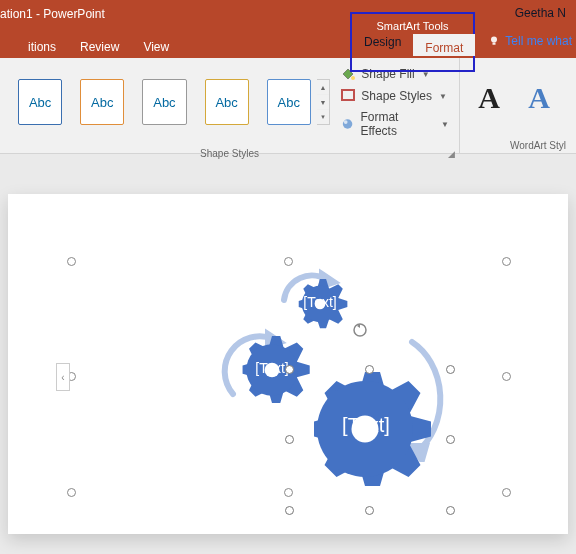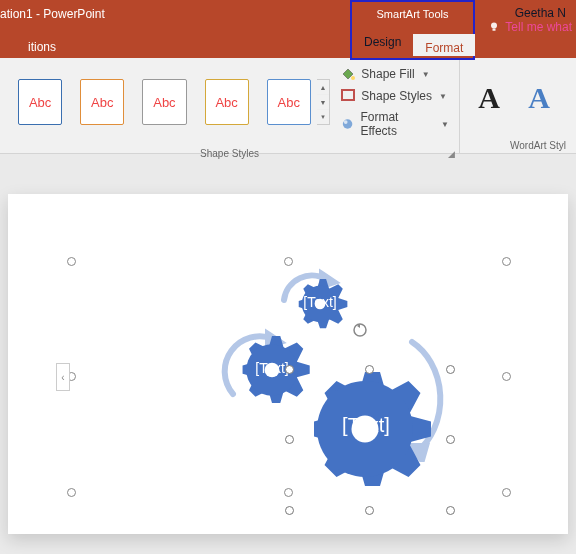--- a/index.html
+++ b/index.html
@@ -1,42 +1,42 @@
 <!DOCTYPE html>
 <html><head>
 <meta charset="utf-8">
 <style>
   * { margin: 0; padding: 0; box-sizing: border-box; font-family: "Segoe UI", sans-serif; }
   body { width: 576px; height: 554px; overflow: hidden; background: #fff; }
 
   
   .titlebar { height: 28px; background: #B7472A; color: #fff; display: flex; align-items: center; font-size: 12px; }
   .titlebar .title { flex: 0 0 350px; }
-  .tool-context { border: 2px solid #2323c8; height: 60px; position: absolute; top: 0; left: 350px; width: 125px; display: flex; flex-direction: column; }
+  .tool-context { border: 2px solid #2323c8; height: 60px; position: absolute; top: 12px; left: 350px; width: 125px; display: flex; flex-direction: column; }
   .tool-context-title { background: #B7472A; color: #fff; font-size: 11px; text-align: center; padding: 6px 0 4px; flex: 0 0 28px; }
   .user { position: absolute; right: 10px; top: 6px; color: #0f172a; font-size: 12px; margin-left: 36px; }
 
   
   .tabstrip { height: 30px; background: #B7472A; display: flex; align-items: center; color: #fff; font-size: 12px; padding-left: 16px; }
   .tab { padding: 7px 12px 0; cursor: pointer; }
   .tab.active { background: #F1F1F1; color: #B7472A; margin-top: 6px; }
   .tool-tabs { position: absolute; top: 28px; left: 352px; display: flex; height: 28px; align-items: stretch; font-size: 12px; }
   .tool-tabs .tab { color: #0f172a; }
   .tool-tabs .tab.active { color: #B7472A; background: #F1F1F1; }
-  .tellme { position: absolute; right: 4px; top: 20px; color: #ec4899; font-size: 12px; display: flex; align-items: center; gap: 5px; }
+  .tellme { position: absolute; right: 4px; top: 34px; color: #3b82f6; font-size: 12px; display: flex; align-items: center; gap: 5px; }
   .bulb { width: 12px; height: 12px; display: inline-block; }
 
   
   .ribbon { height: 96px; background: #F1F1F1; border-bottom: 1px solid #d4d4d4; display: flex; }
   .group { border-right: 1px solid #d4d4d4; display: flex; flex-direction: column; }
   .group-body { flex: 1; display: flex; align-items: center; padding: 6px; gap: 6px; }
   .group-label { font-size: 10px; color: #666; text-align: center; padding: 2px 19px; position: relative; }
   .dialog-launcher { position: absolute; right: 4px; bottom: 2px; font-size: 9px; color: #888; }
 
-  .style-thumb { width: 46px; height: 46px; border: 1px solid #ccc; background: #fff; border-radius: 2px; display: flex; align-items: center; justify-content: center; font-size: 13px; color: #ef4444; cursor: pointer; position: relative; margin-left: 12px; }
+  .style-thumb { width: 46px; height: 46px; border: 1px solid #ccc; background: #fff; border-radius: 2px; display: flex; align-items: center; justify-content: center; font-size: 13px; color: #0369a1; cursor: pointer; position: relative; margin-left: 12px; }
   .style-thumb.accent-blue1 { border-color: #3a6fb0; }
   .style-thumb.accent-orange { border-color: #e08e3a; }
   .style-thumb.accent-gray { border-color: #999; }
   .style-thumb.accent-gold { border-color: #d4a83a; }
   .style-thumb.accent-blue2 { border-color: #5a8fcf; }
   .gallery-more { width: 14px; height: 46px; border: 1px solid #ccc; border-left: none; display: flex; flex-direction: column; }
   .gallery-more div { flex: 1; display: flex; align-items: center; justify-content: center; font-size: 7px; color: #666; border-bottom: 1px solid #eee; }
   .gallery-more div:last-child { border-bottom: none; }
 
   .shape-cmds { display: flex; flex-direction: column; gap: 2px; font-size: 12px; color: #444; }
@@ -75,20 +75,22 @@
 <div class="titlebar">
   <span class="title">ation1 - PowerPoint</span>
 </div>
 <div class="tool-context">
   <div class="tool-context-title">SmartArt Tools</div>
 </div>
 <span class="user">Geetha N</span>
 
 <div class="tabstrip">
   <div class="tab">itions</div>
+  <div class="tab">Review</div>
+  <div class="tab">View</div>
 </div>
 <div class="tool-tabs">
   <div class="tab">Design</div>
   <div class="tab active">Format</div>
 </div>
 <div class="tellme">
   <svg class="bulb" viewBox="0 0 16 16">
       <circle cx="8" cy="6" r="4" fill="#fff" opacity="0.9"></circle>
       <rect x="6" y="10" width="4" height="3" fill="#fff" opacity="0.9"></rect>
     </svg>

